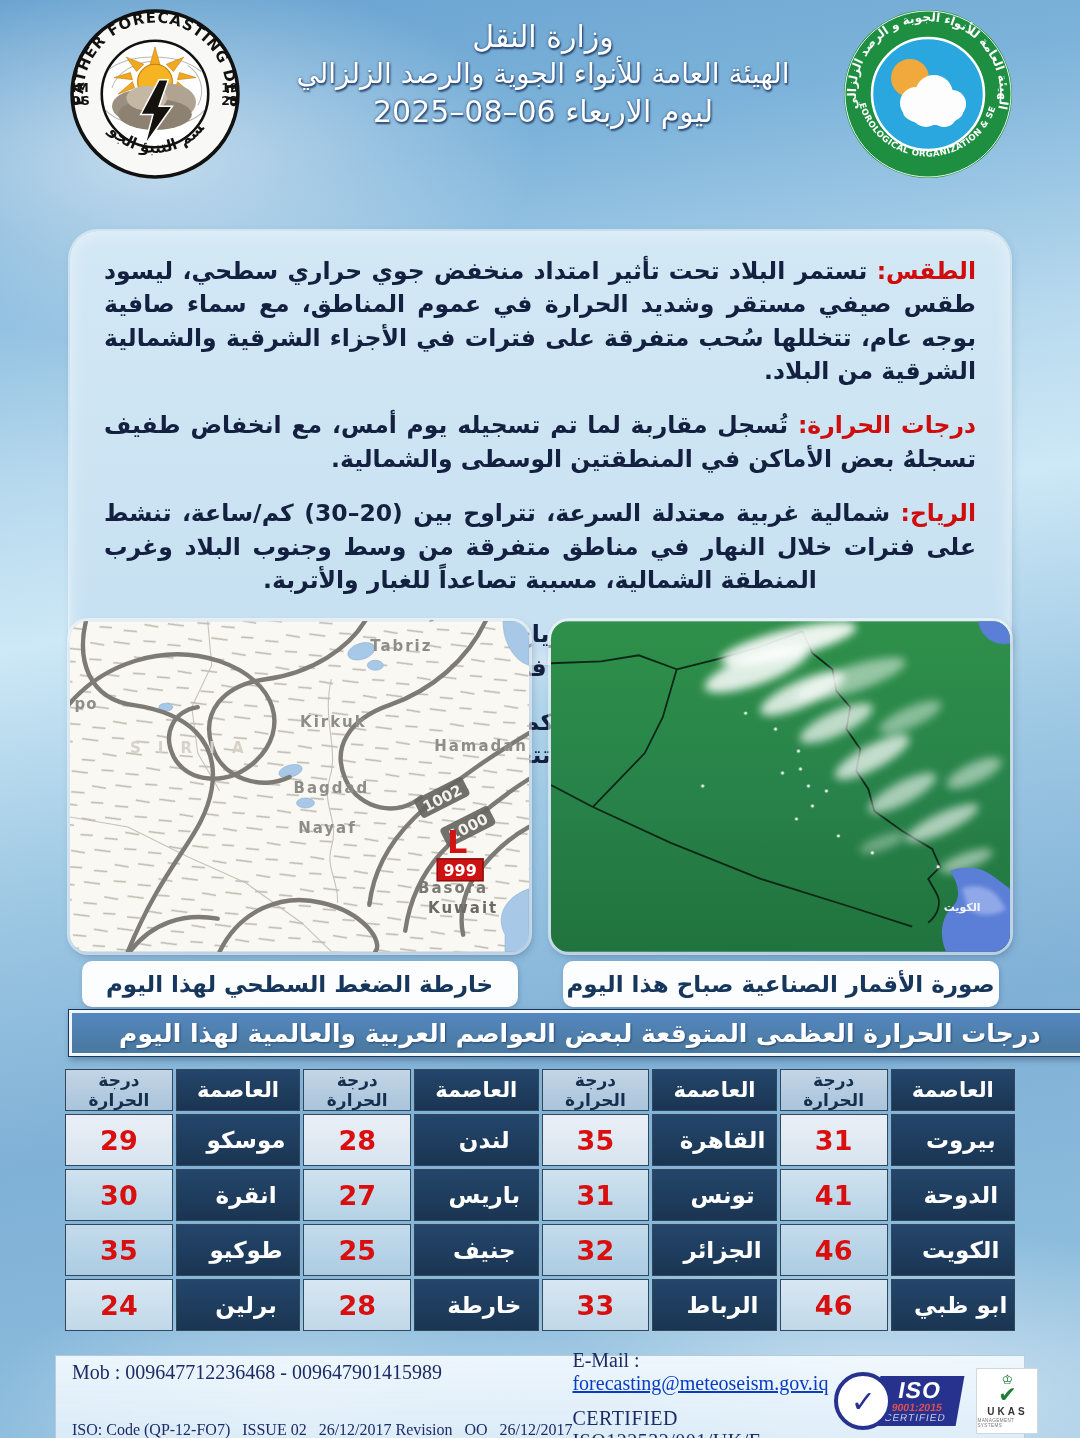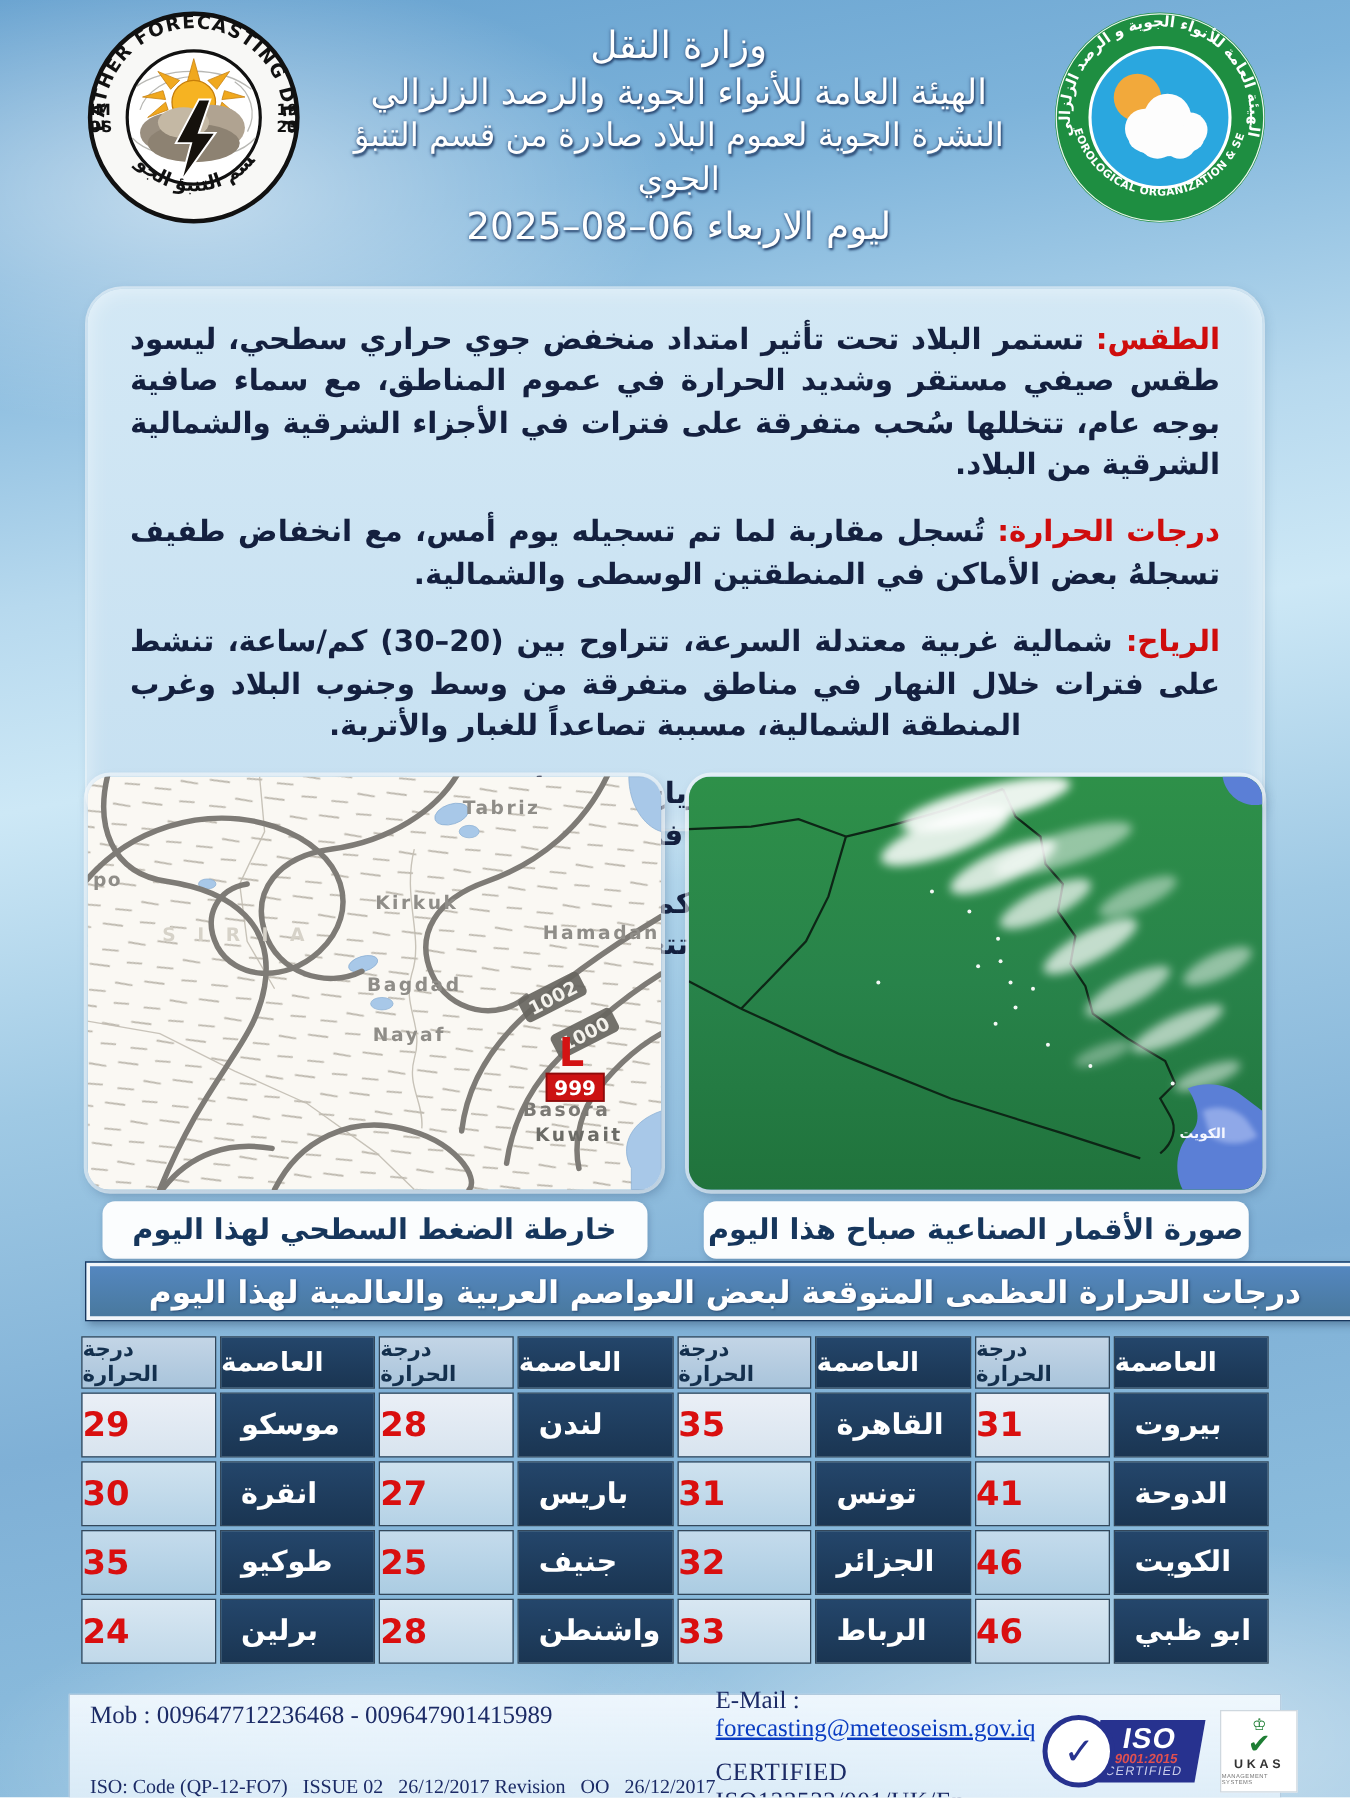--- a/index.html
+++ b/index.html
@@ -46,21 +46,21 @@
   
   .table-title{
     position:absolute;top:1009px;left:68px;width:1024px;height:48px;box-sizing:border-box;direction:rtl;
     background:linear-gradient(180deg,#5588c2,#49799f 90%);
     border:1px solid #17365d;box-shadow:inset 0 0 0 3px #f2f6fa, 2px 3px 6px rgba(20,40,70,.35);
     display:flex;align-items:center;justify-content:center;color:#fff;font-weight:bold;font-size:25px;
     text-shadow:1px 1px 2px #2a4a72;
   }
   
   .temps{position:absolute;top:1066px;left:62px;width:956px;direction:rtl;border-collapse:separate;border-spacing:3px;}
-  .temps th,.temps td{padding:0;text-align:left;vertical-align:middle;border:1px solid #33475a;}
+  .temps th,.temps td{padding:0;text-align:center;vertical-align:middle;border:1px solid #33475a;}
   .temps th{height:36px;}
   .temps td{height:50px;}
   th.hc,td.cap{background:linear-gradient(180deg,#24466b,#1a3552);color:#fff;font-weight:bold;}
   th.hc{font-size:21px;}
   td.cap{font-size:23px;padding-left:16px;}
   th.ht{background:linear-gradient(180deg,#c3d5e6,#a9c4db);color:#14304e;font-weight:bold;font-size:17px;}
   td.tmp{color:#d90f0f;font-weight:bold;font-size:27px;}
   tr.r0 td.tmp{background:linear-gradient(180deg,#eaeff6,#d8e4ef);}
   tr.r1 td.tmp{background:linear-gradient(180deg,#cfe2ef,#b5d2e6);}
   tr.r2 td.tmp{background:linear-gradient(180deg,#c4dbec,#abcce2);}
@@ -154,21 +154,20 @@
         <text x="27" y="82">IM</text>
         <text x="27" y="95">OS</text>
         <text x="173" y="82">19</text>
         <text x="173" y="95">23</text>
       </g>
     </svg>
 
     <div class="titles">
       <div class="t1">وزارة النقل</div>
       <div class="t2">الهيئة العامة للأنواء الجوية والرصد الزلزالي</div>
-      <div class="t3">النشرة الجوية لعموم البلاد صادرة من قسم التنبؤ الجوي</div>
       <div class="t4">ليوم الاربعاء 06–08–2025</div>
     </div>
 
     <svg width="200" height="172" viewBox="0 0 200 172">
       <circle cx="100" cy="86" r="84" fill="#1e8e41"></circle>
       <circle cx="100" cy="86" r="83" fill="none" stroke="#e9f5ec" stroke-width="1"></circle>
       <circle cx="100" cy="86" r="56" fill="#2aa7df" stroke="#fff" stroke-width="2.5"></circle>
       <circle cx="82" cy="70" r="19" fill="#f2a93b"></circle>
       <g fill="#fdfdfd">
         <circle cx="88" cy="95" r="16"></circle>
@@ -394,21 +393,21 @@
       <td class="cap">جنيف</td>
       <td class="tmp">25</td>
       <td class="cap">طوكيو</td>
       <td class="tmp">35</td>
     </tr>
     <tr class="r3">
       <td class="cap">ابو ظبي</td>
       <td class="tmp">46</td>
       <td class="cap">الرباط</td>
       <td class="tmp">33</td>
-      <td class="cap">واشنطن</td>
+      <td class="cap">خارطة</td>
       <td class="tmp">28</td>
       <td class="cap">برلين</td>
       <td class="tmp">24</td>
     </tr>
   </tbody>
     </table>
 
   <div class="footer">
     <div class="foot-grid">
       <div class="f-mob">Mob : 009647712236468 - 009647901415989</div>

